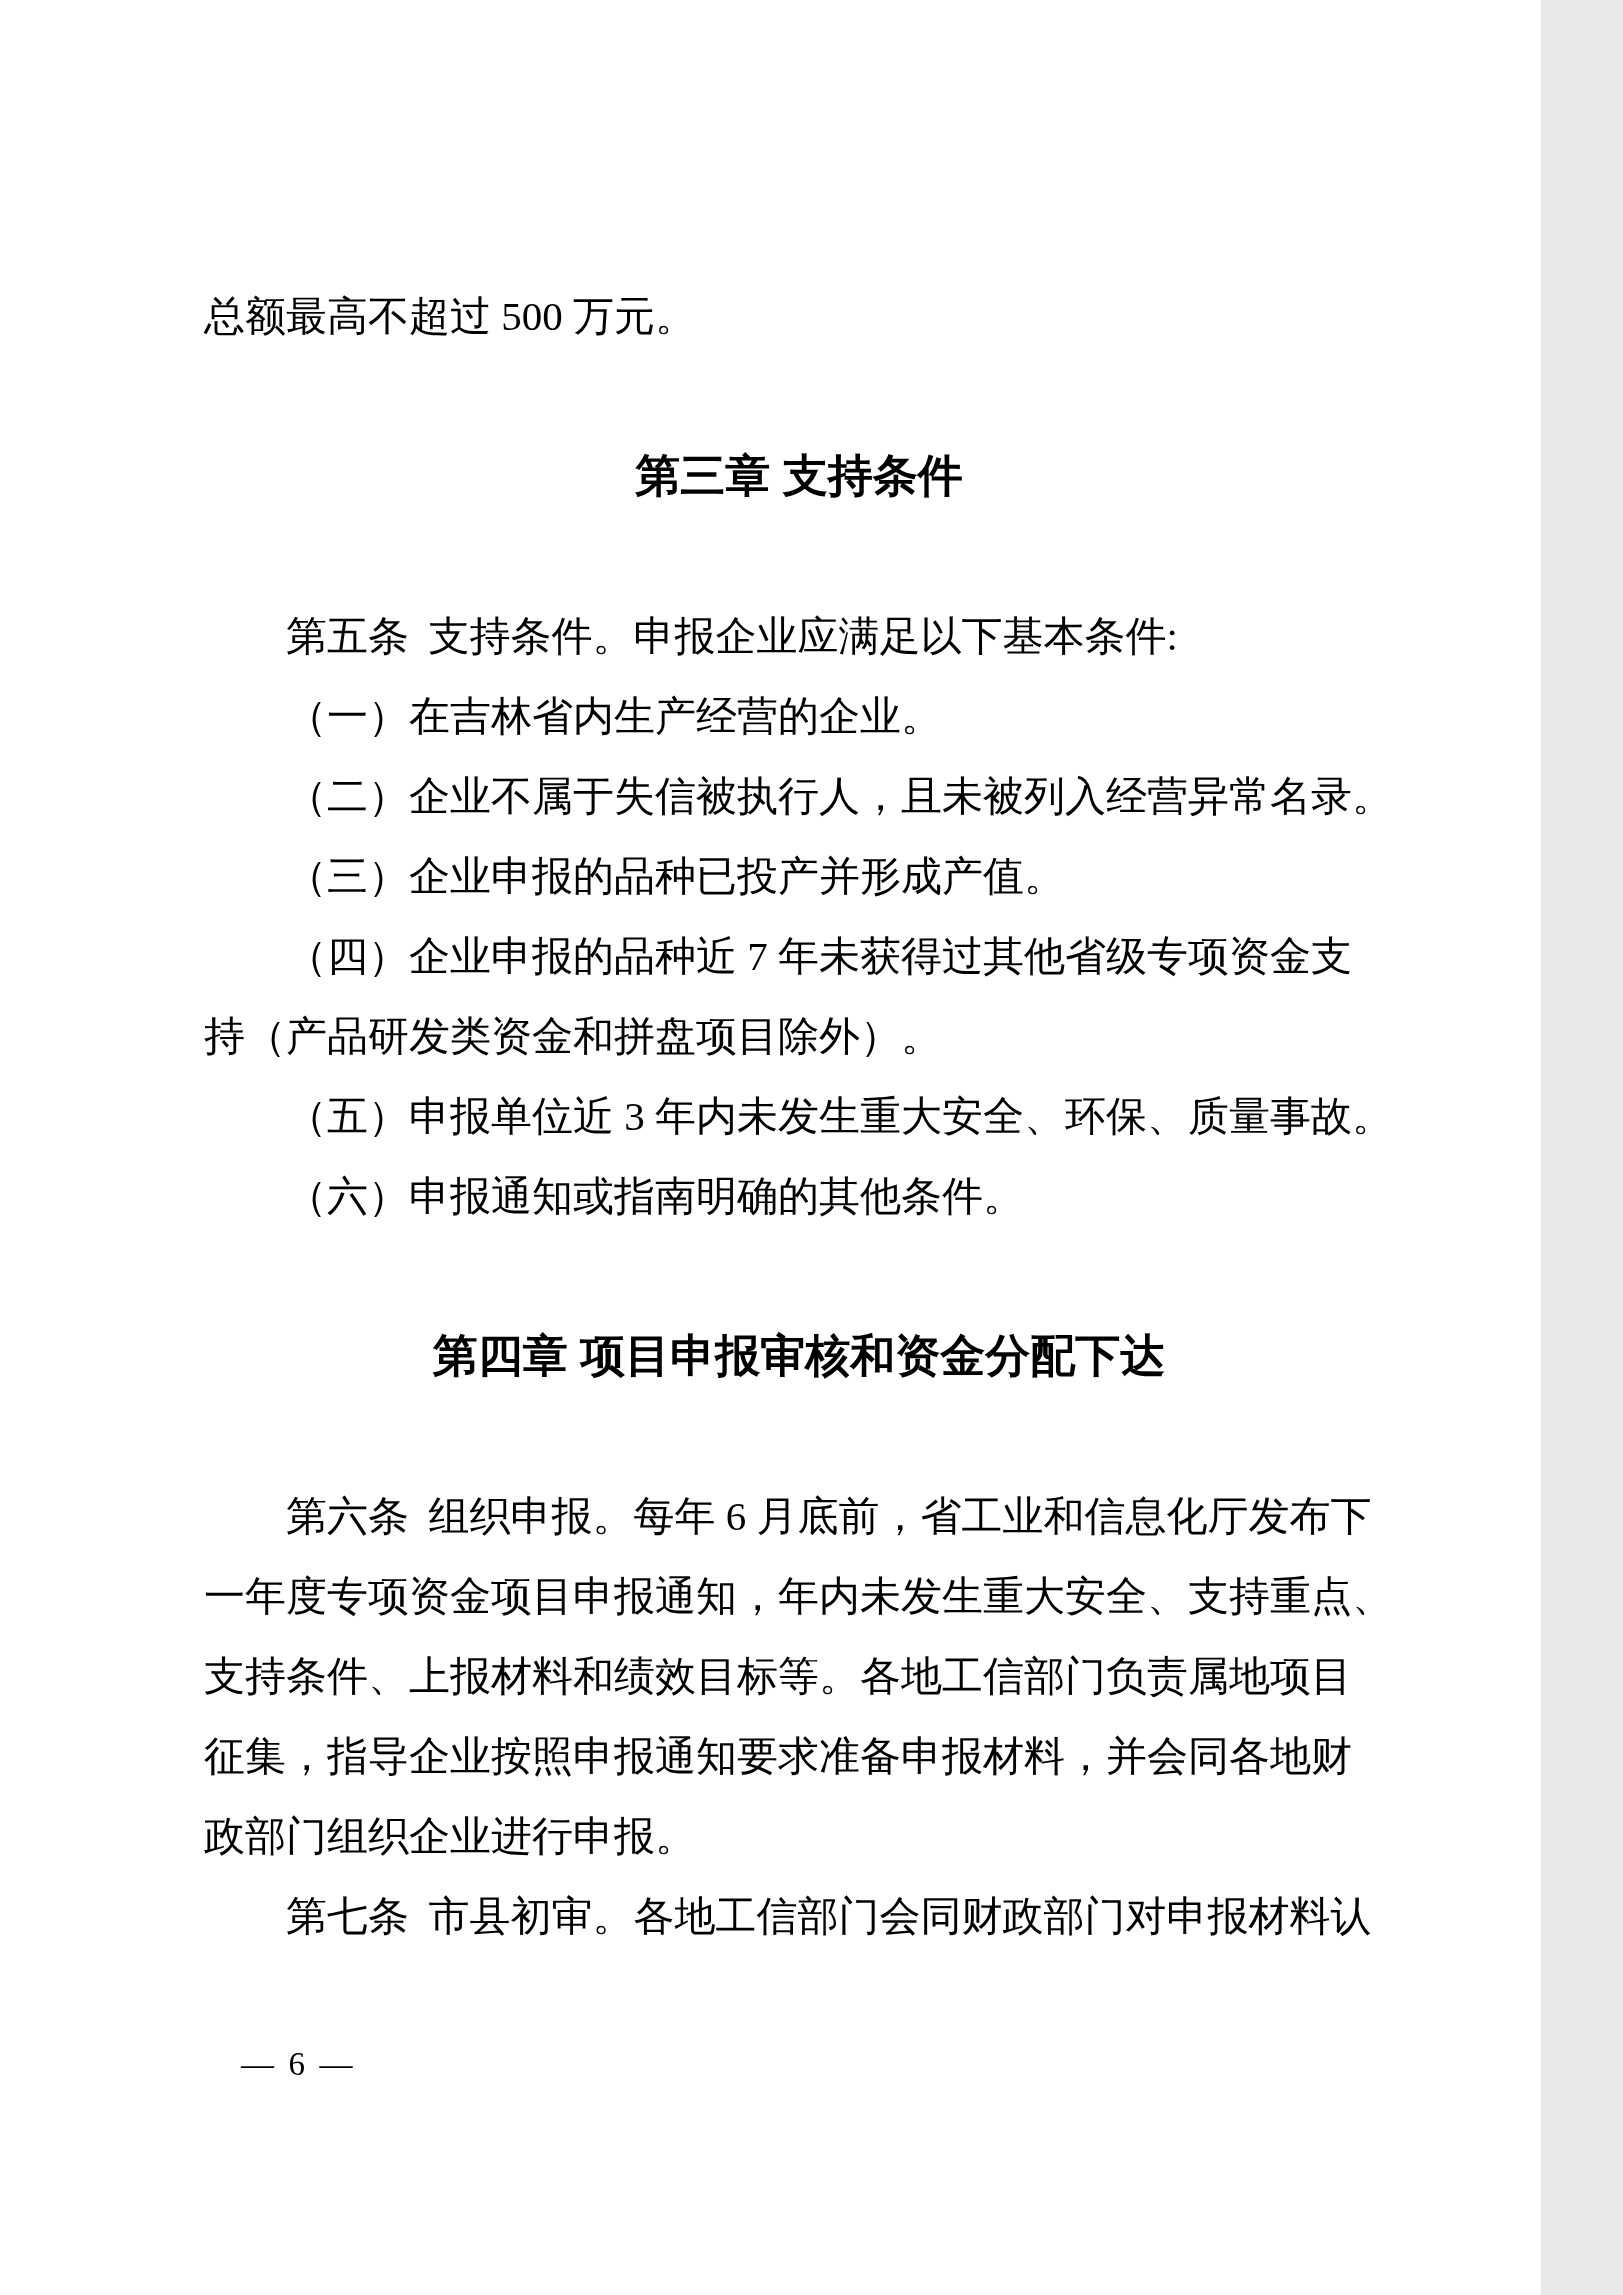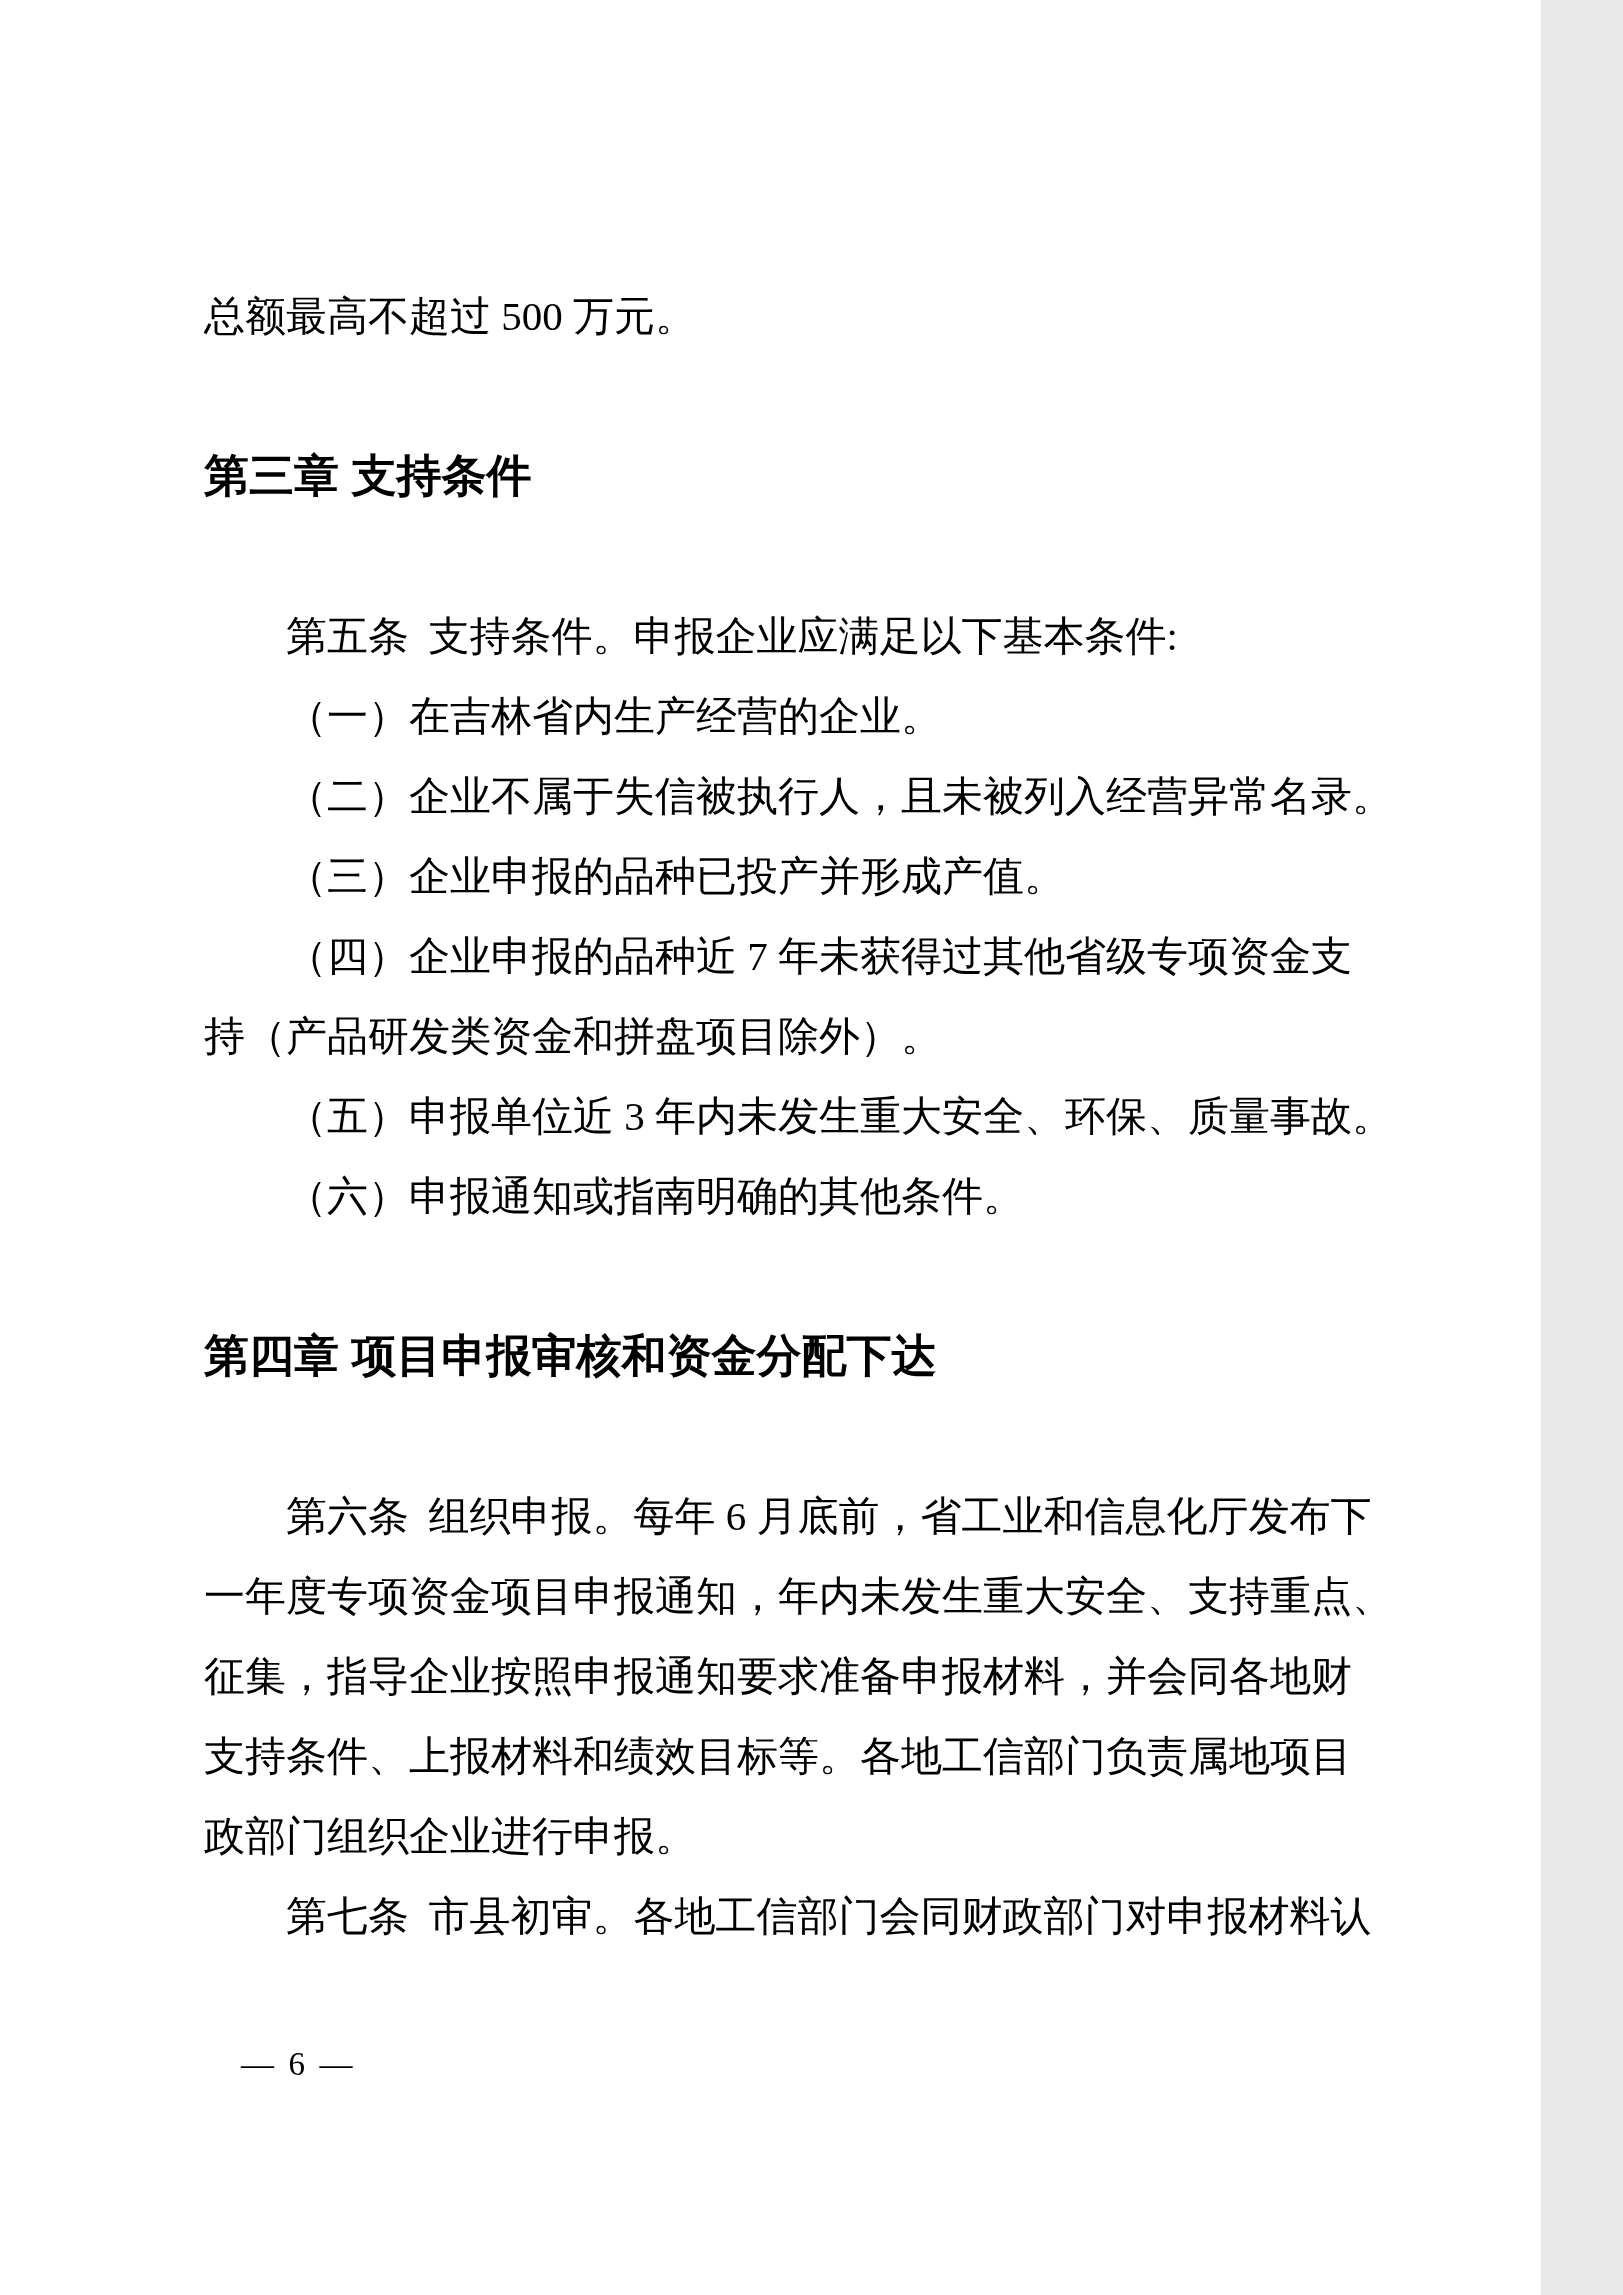--- a/index.html
+++ b/index.html
@@ -32,21 +32,21 @@
   .line.blank {
     
   }
   .line.indent {
     padding-left: 82px;
   }
   .line.chapter {
     font-family: "Liberation Sans", sans-serif;
     font-weight: 700;
     font-size: 45px;
-    text-align: left;
+    text-align: center;
     padding-left: 0;
   }
   .article-label {
     font-family: "Liberation Sans", sans-serif;
     font-weight: 400;
     margin-right: 19.4px;
   }
   .footer-page-number {
     position: absolute;
     left: 241px;
@@ -72,20 +72,20 @@
       <div class="line body indent"><span>（三）企业申报的品种已投产并形成产值。</span></div>
       <div class="line body indent"><span>（四）企业申报的品种近 7 年未获得过其他省级专项资金支</span></div>
       <div class="line body"><span>持（产品研发类资金和拼盘项目除外）。</span></div>
       <div class="line body indent"><span>（五）申报单位近 3 年内未发生重大安全、环保、质量事故。</span></div>
       <div class="line body indent"><span>（六）申报通知或指南明确的其他条件。</span></div>
       <div class="line blank blank"></div>
       <div class="line chapter"><span>第四章 项目申报审核和资金分配下达</span></div>
       <div class="line blank blank"></div>
       <div class="line body indent"><span class="article-label">第六条</span><span>组织申报。每年 6 月底前，省工业和信息化厅发布下</span></div>
       <div class="line body"><span>一年度专项资金项目申报通知，年内未发生重大安全、支持重点、</span></div>
+      <div class="line body"><span>支持条件、上报材料和绩效目标等。各地工信部门负责属地项目</span></div>
       <div class="line body"><span>征集，指导企业按照申报通知要求准备申报材料，并会同各地财</span></div>
-      <div class="line body"><span>支持条件、上报材料和绩效目标等。各地工信部门负责属地项目</span></div>
       <div class="line body"><span>政部门组织企业进行申报。</span></div>
       <div class="line body indent"><span class="article-label">第七条</span><span>市县初审。各地工信部门会同财政部门对申报材料认</span></div>
     </div>
   <div class="footer-page-number">— 6 —</div>
 </div>
 
 
 </body></html>

